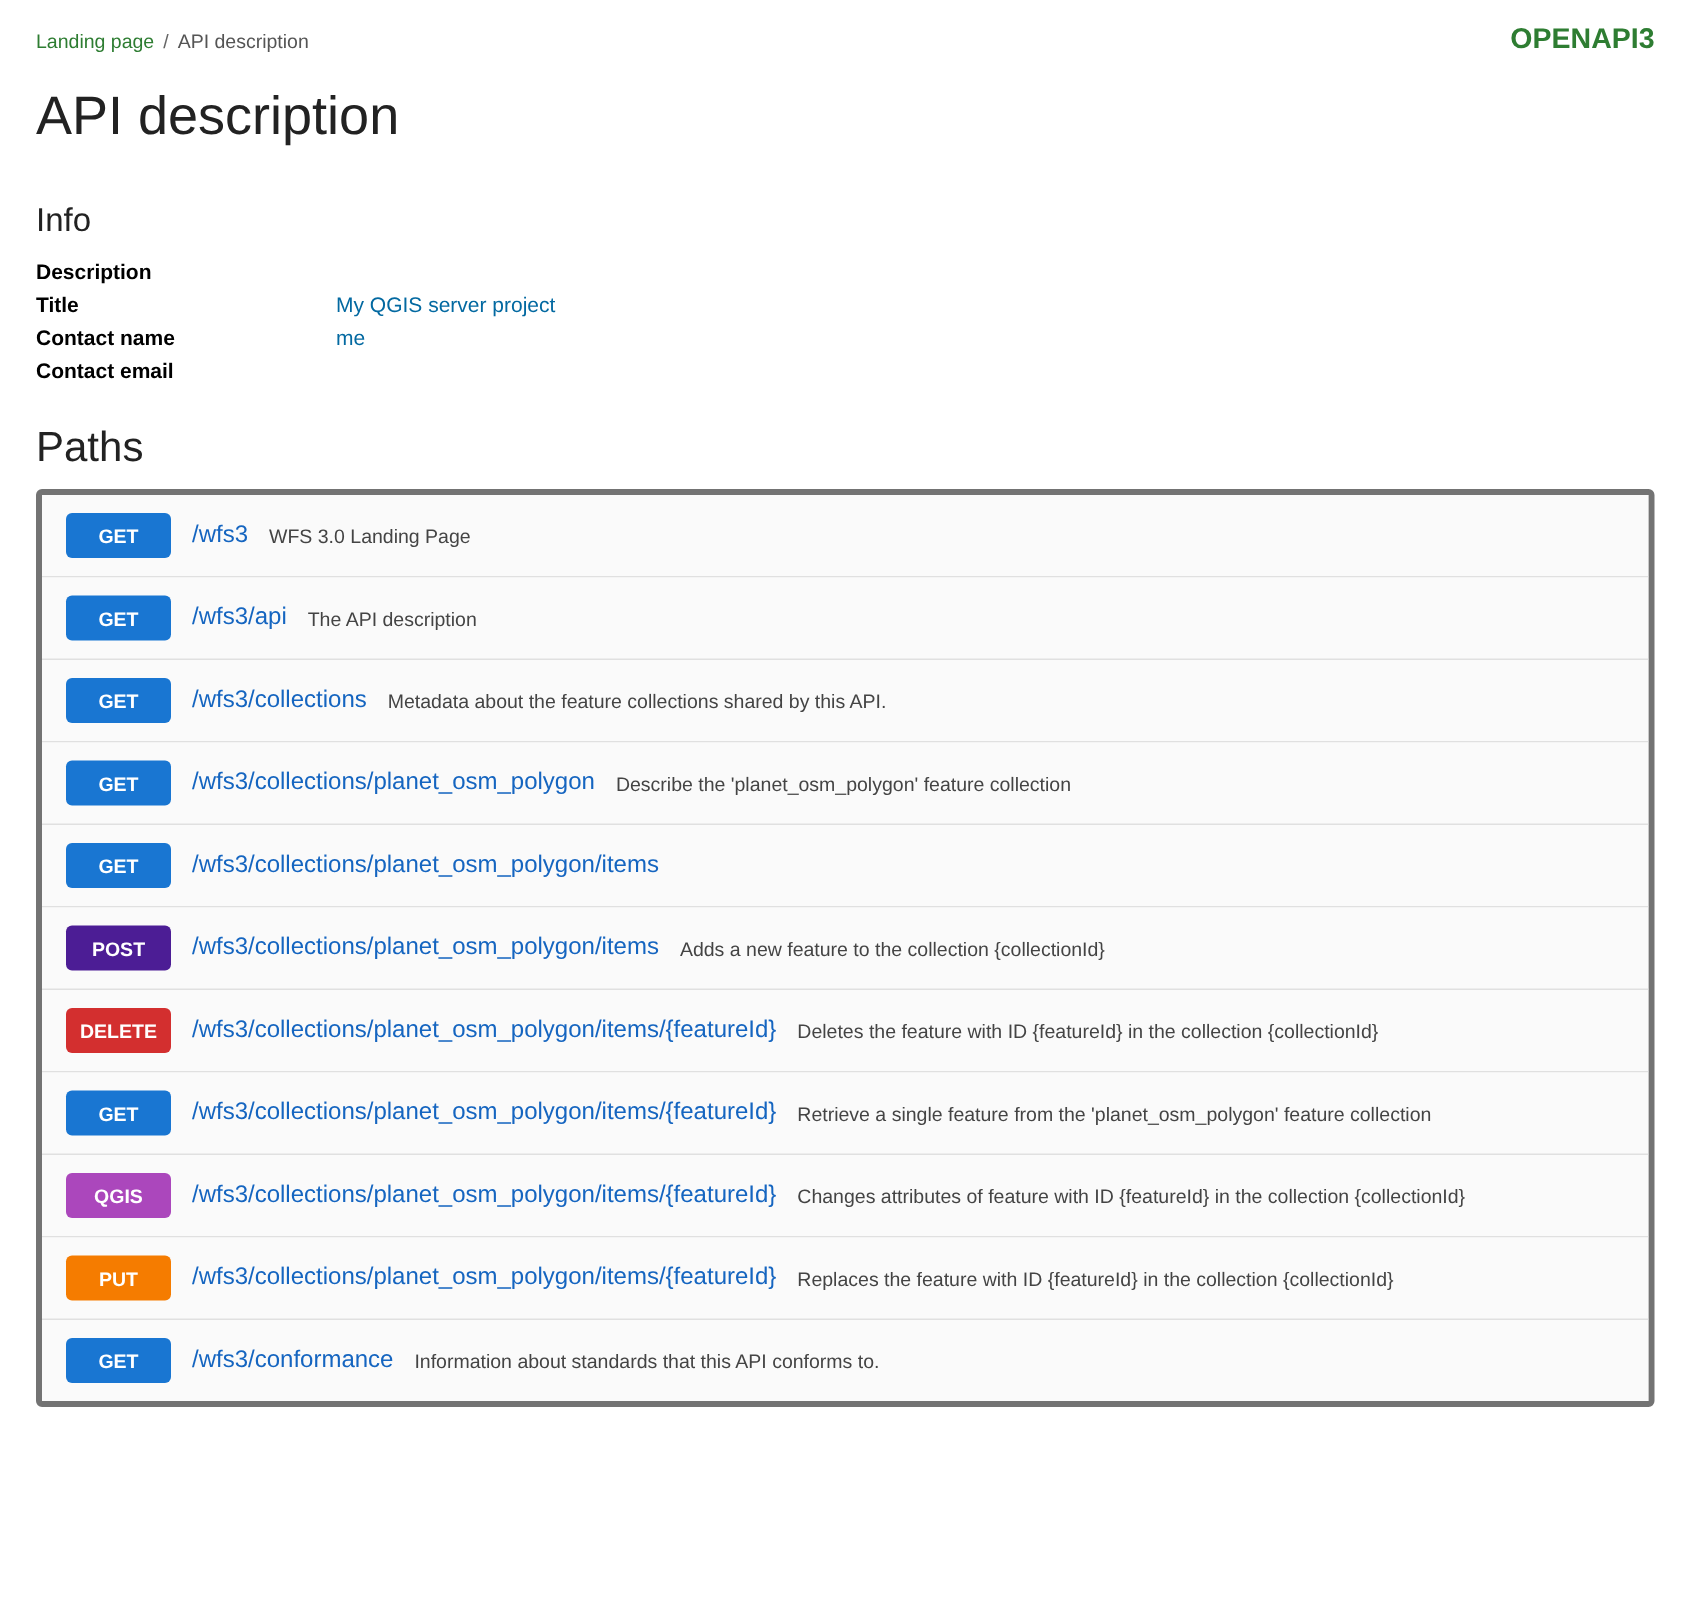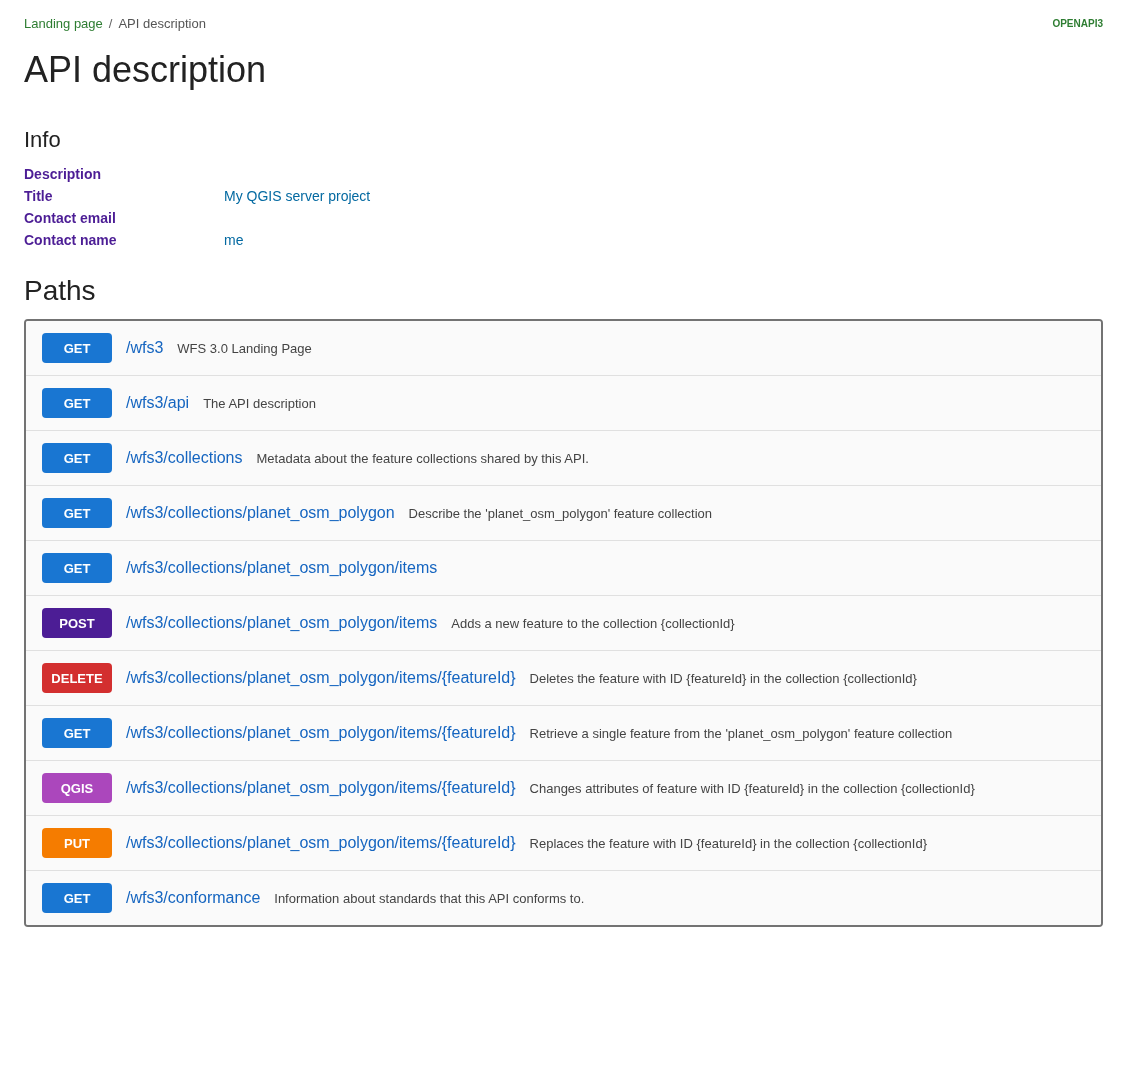--- a/index.html
+++ b/index.html
@@ -28,21 +28,21 @@
     }
     .breadcrumb-sep {
       color: #666;
     }
     .breadcrumb-current {
       color: #555;
     }
     .breadcrumb-right {
       color: #2e7d32;
       font-weight: bold;
-      font-size: 10px;
+      font-size: 19px;
     }
     h1.page-title {
       font-size: 36px;
       font-weight: 300;
       color: #222;
       margin-bottom: 10px;
     }
     h2.section-title {
       font-size: 22px;
       font-weight: 400;
@@ -57,34 +57,34 @@
       width: 100%;
       border-collapse: collapse;
     }
     .info-table td {
       padding: 3px 0;
       vertical-align: top;
     }
     .info-table td.label {
       font-weight: bold;
       width: 200px;
-      color: #4c1d95;
+      color: #000000;
     }
     .info-table td.value {
       color: #0369a1;
     }
     h2.paths-title {
       font-size: 28px;
       font-weight: 300;
       color: #222;
       margin-bottom: 12px;
       margin-top: 11px;
     }
     .paths-container {
-      border: 2px solid #737373;
+      border: 4px solid #737373;
       border-radius: 4px;
       overflow: hidden;
       text-align: center;
     }
     .path-row {
       display: flex;
       align-items: center;
       padding: 12px 16px;
       border-bottom: 1px solid #e0e0e0;
       background: #fafafa;
@@ -142,26 +142,26 @@
     <tbody id="info-rows">
         <tr>
           <td class="label">Description</td>
           <td class="value"></td>
         </tr>
         <tr>
           <td class="label">Title</td>
           <td class="value">My QGIS server project</td>
         </tr>
         <tr>
+          <td class="label">Contact name</td>
+          <td class="value">me</td>
+        </tr>
+        <tr>
           <td class="label">Contact email</td>
           <td class="value"></td>
-        </tr>
-        <tr>
-          <td class="label">Contact name</td>
-          <td class="value">me</td>
         </tr>
       </tbody>
   </table>
 </div>
 
 <h2 class="paths-title">Paths</h2>
 <div class="paths-container" id="paths-container">
     <div class="path-row">
       <span class="method-badge method-get">GET</span>
       <span class="path-url">/wfs3</span>

